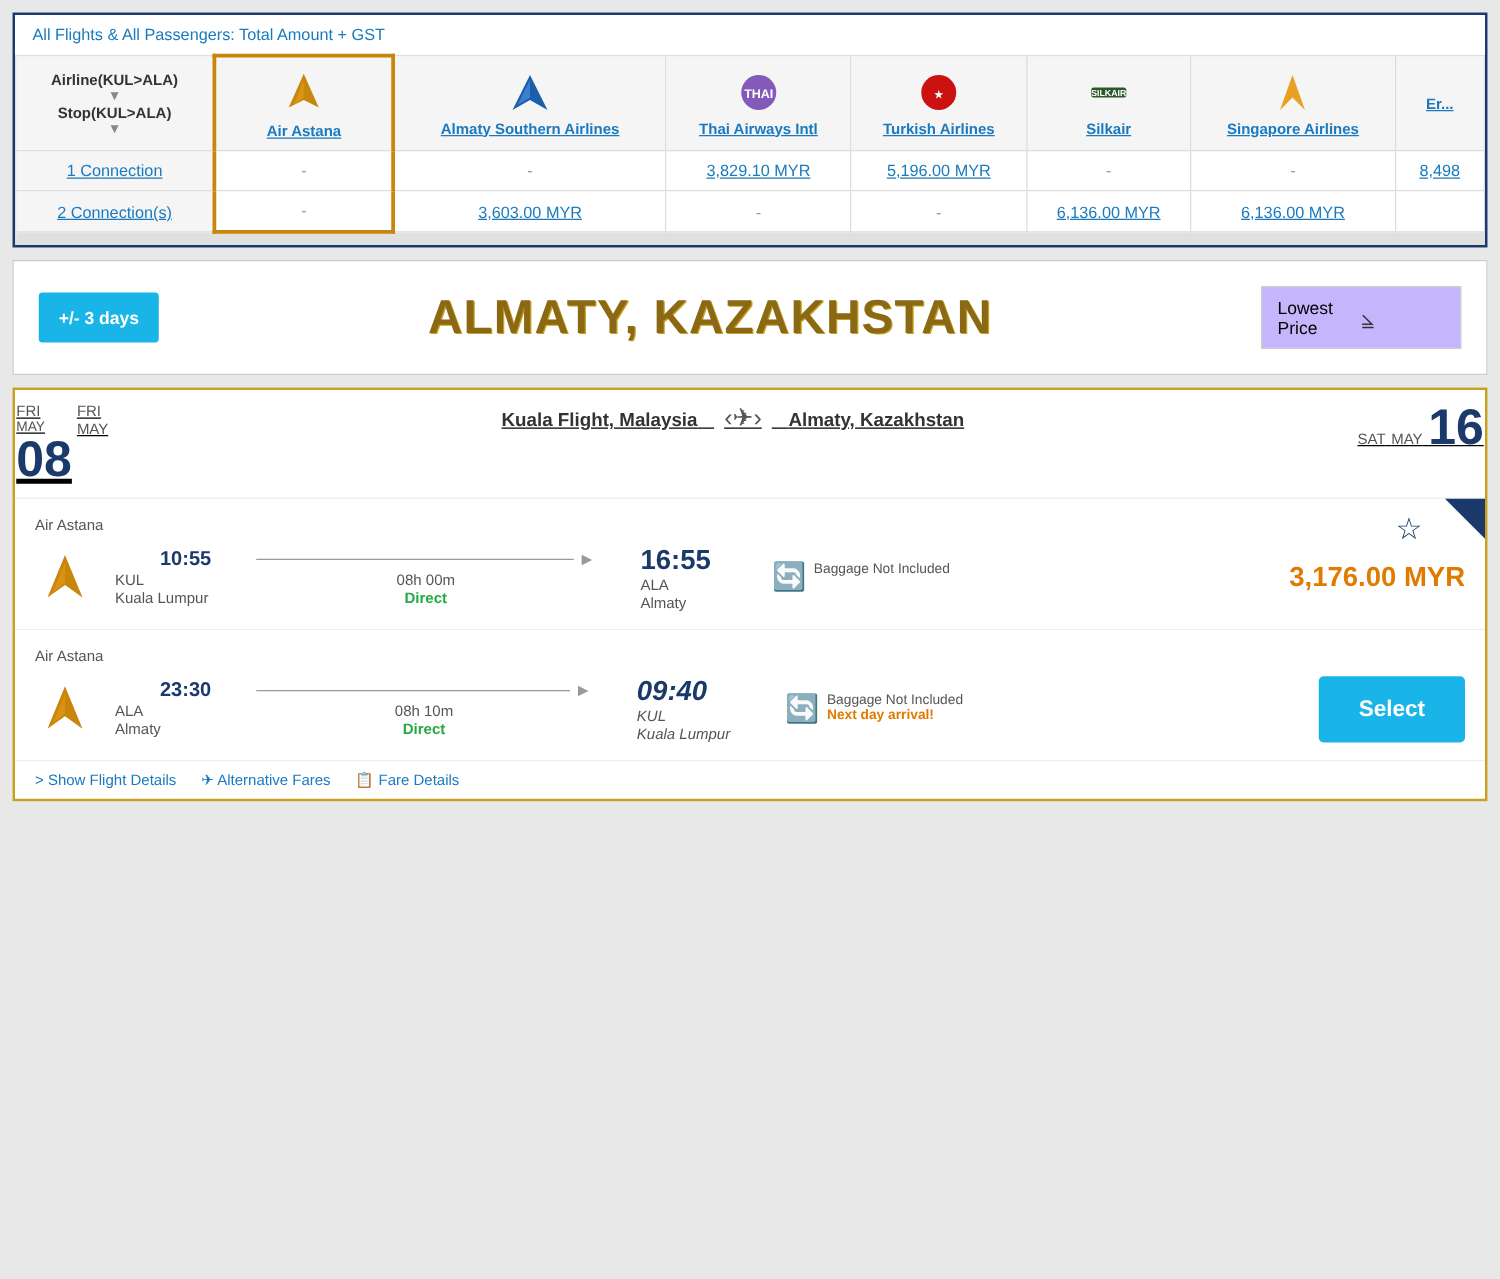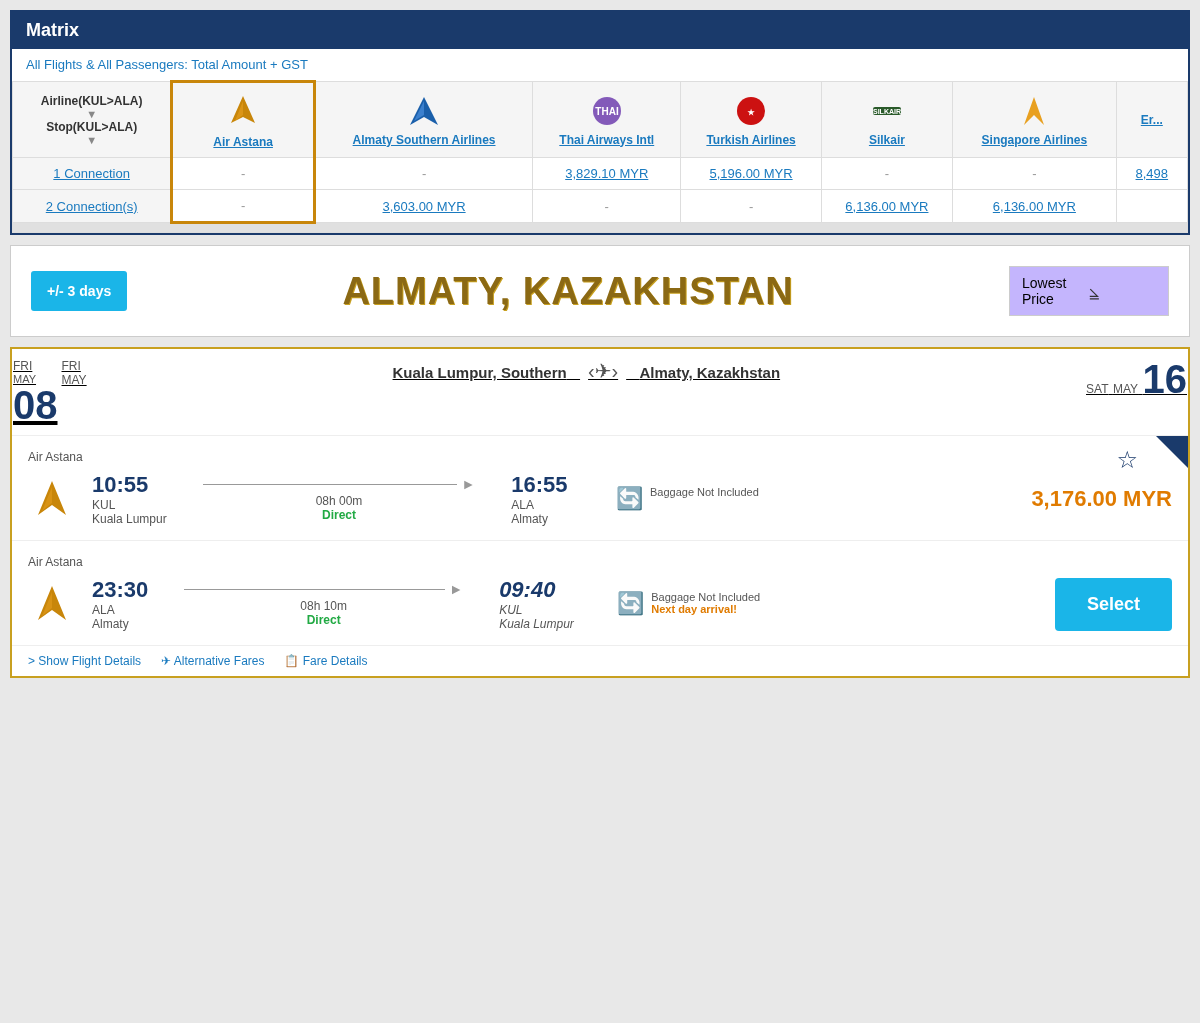--- a/index.html
+++ b/index.html
@@ -151,21 +151,21 @@
     .airline-label { font-size: 12px; color: #555; margin-bottom: 8px; }
     .segment-row { display: flex; align-items: center; }
     .airline-icon {
       width: 48px;
       height: 48px;
       display: flex;
       align-items: center;
       justify-content: center;
       margin-right: 16px;
     }
-    .time-dep { font-size: 22px; font-weight: bold; color: #1a3a6b; }
+    .time-dep { font-size: 16px; font-weight: bold; color: #1a3a6b; margin-left: 36px; }
     .airport-code { font-size: 12px; color: #555; }
     .airport-name { font-size: 12px; color: #555; }
     .duration-block { flex: 1; text-align: center; margin: 0 16px; }
     .duration-line { display: flex; align-items: center; justify-content: center; margin-bottom: 2px; }
     .line { flex: 1; height: 1px; background: #999; }
     .arrow { font-size: 14px; color: #999; margin-left: 4px; }
     .duration-text { font-size: 12px; color: #555; }
     .direct-text { font-size: 12px; color: #22aa44; font-weight: bold; }
     .time-arr { font-size: 22px; font-weight: bold; color: #1a3a6b; }
     .baggage-block { display: flex; align-items: flex-start; margin-left: 24px; font-size: 11px; color: #555; }
@@ -207,21 +207,20 @@
     .col-highlighted-header {
       border-left: 3px solid #c8860a;
       border-right: 3px solid #c8860a;
       border-top: 3px solid #c8860a;
     }
   </style>
 </head>
 <body>
 
 <div class="matrix-container">
-  <div class="matrix-header">Matrix</div>
   <div class="matrix-subheader">All Flights &amp; All Passengers: Total Amount + GST</div>
 
   <table class="matrix-table">
     <thead>
       <tr>
         <th class="header-label">
           <div>Airline(KUL&gt;ALA)</div>
           <div style="font-size:11px;color:#888;">▼</div>
           <div>Stop(KUL&gt;ALA)</div>
           <div style="font-size:11px;color:#888;">▼</div>
@@ -332,21 +331,21 @@
       <span class="month" style="font-size:11px;">
         <span>MAY</span>
       </span>
       <span class="day-num">08</span>
     </div>
     <div style="display:flex;flex-direction:column;margin-left:4px;">
       <span class="day-of-week">FRI</span>
       <span class="month">MAY</span>
     </div>
     <div class="route-info">
-      <span class="city-name">Kuala Lumpur, Southern</span>
+      <span class="city-name">Kuala Flight, Malaysia</span>
       &nbsp;
       <span class="flight-icon">‹✈›</span>
       &nbsp;
       <span class="city-name">Almaty, Kazakhstan</span>
     </div>
     <div class="date-right">
       <span class="day-of-week">SAT</span>
       <span class="month">MAY</span>
       <span class="day-num">16</span>
     </div>

